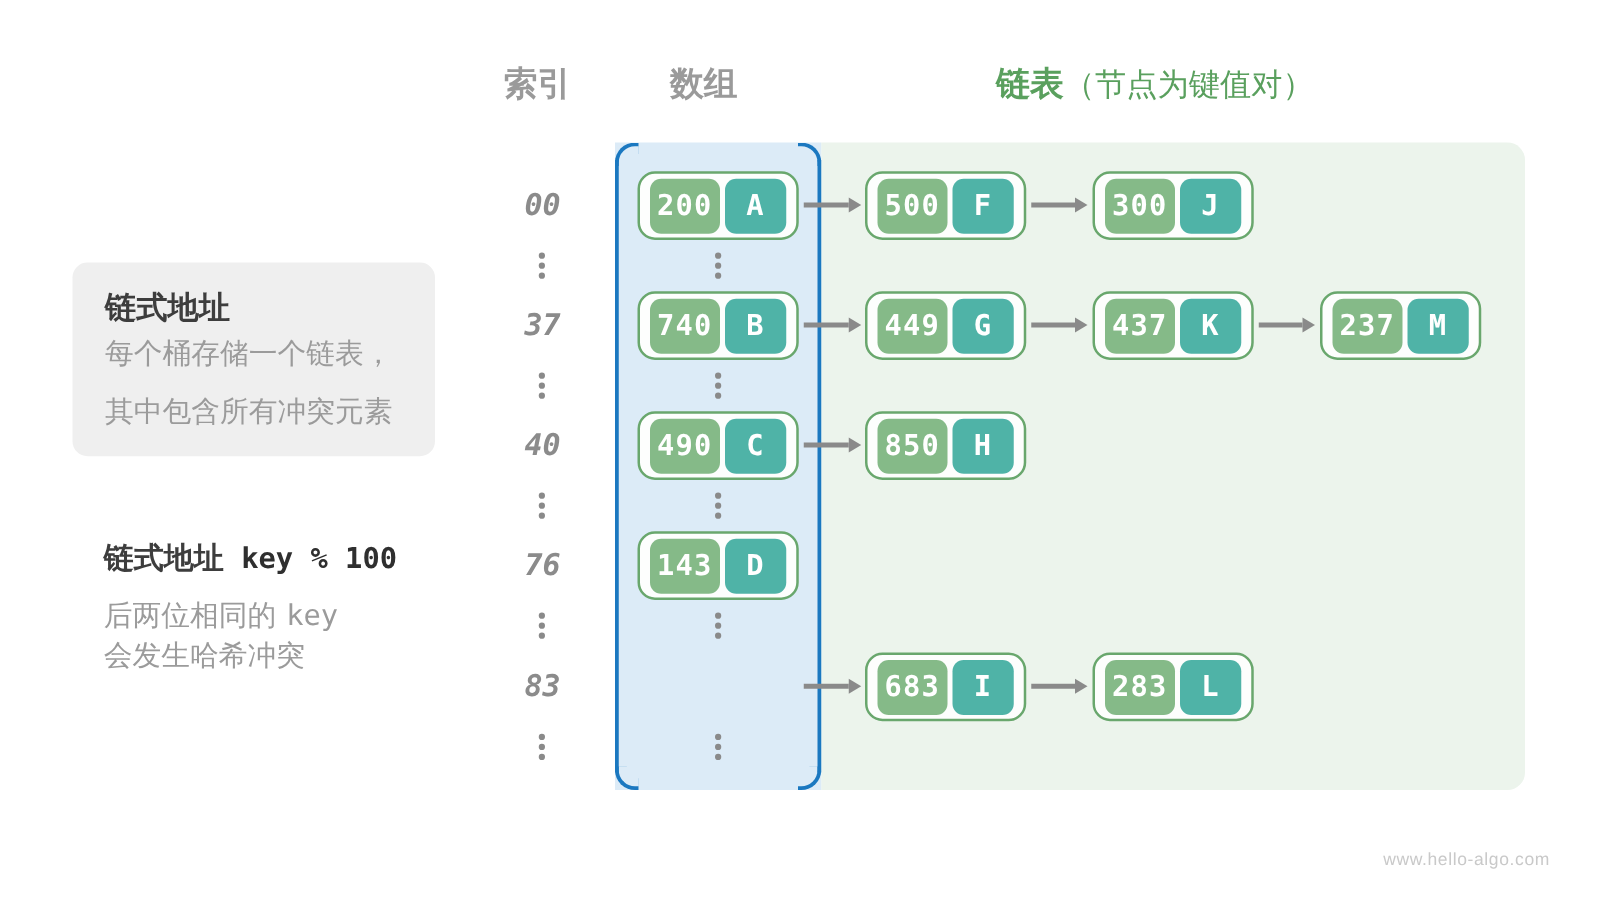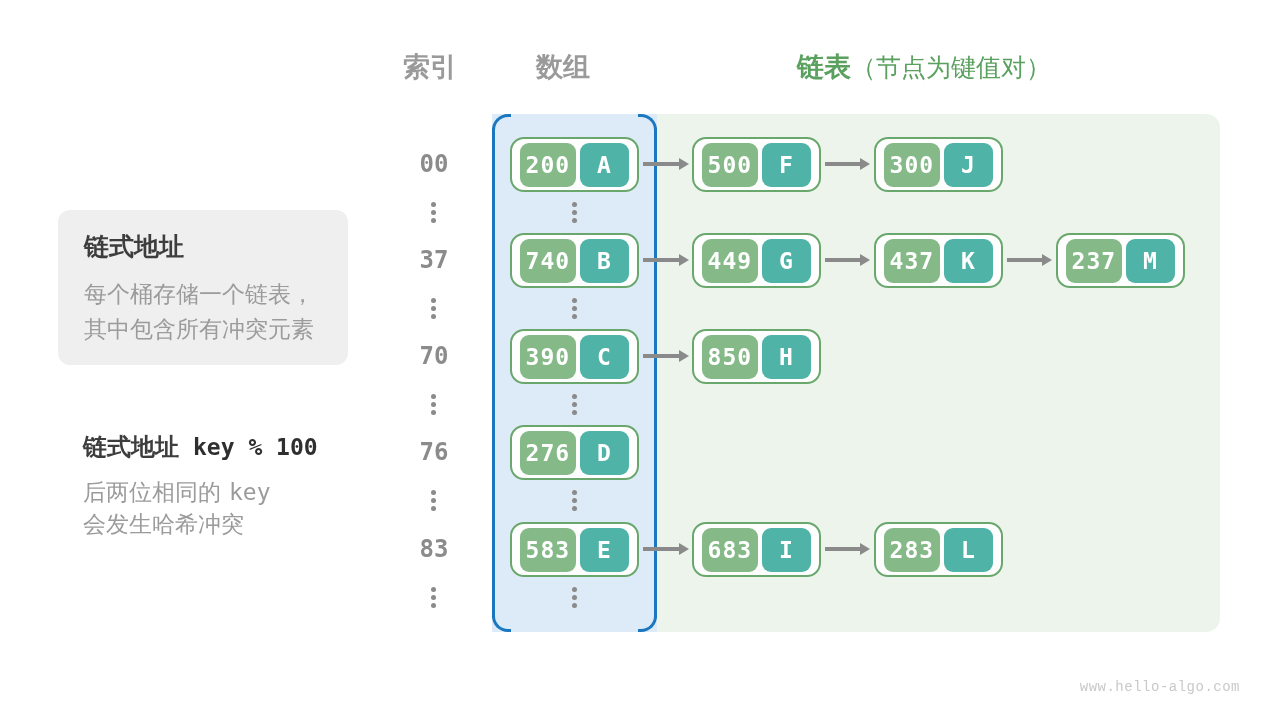--- a/index.html
+++ b/index.html
@@ -32,37 +32,37 @@
   
   .info-box{position:absolute;left:58px;top:210px;width:290px;height:155px;background:var(--infobox-bg);border-radius:12px;}
   .info-title{position:absolute;left:26px;top:21px;font-size:25px;font-weight:bold;color:var(--text-dark);line-height:30px;}
   .info-line{position:absolute;left:26px;font-size:23px;color:var(--text-gray);line-height:28px;white-space:nowrap;}
   .hash-title{position:absolute;left:83px;top:433px;font-size:24px;font-weight:bold;color:var(--text-dark);line-height:28px;white-space:nowrap;}
   .hash-title .code{font-family:"DejaVu Sans Mono","Liberation Mono",monospace;font-size:23px;margin-left:14px;color:#2f2f2f;}
   .hash-line{position:absolute;left:83px;font-size:23px;color:var(--text-gray);line-height:27px;white-space:nowrap;}
   .hash-line .code{font-family:"DejaVu Sans Mono","Liberation Mono",monospace;margin-left:8px;}
 
   
-  .idx{position:absolute;left:406px;width:56px;text-align:center;font-family:"DejaVu Sans Mono","Liberation Mono",monospace;font-size:24px;font-weight:600;color:var(--index-gray);line-height:32px;}
+  .idx{position:absolute;left:406px;width:56px;text-align:center;font-family:"DejaVu Sans Mono","Liberation Mono",monospace;font-size:24px;font-weight:600;color:var(--index-gray);line-height:32px;font-style:italic;}
 
   
   .node{position:absolute;width:129px;height:55px;box-sizing:border-box;background:var(--node-fill);border:2.5px solid var(--node-border);border-radius:14px;display:flex;align-items:center;justify-content:center;gap:4px;padding:8px;}
   .cell{display:flex;align-items:center;justify-content:center;height:44px;border-radius:9px;color:#fff;font-family:"DejaVu Sans Mono","Liberation Mono",monospace;font-size:23px;font-weight:bold;letter-spacing:1px;}
   .cell.kc{width:60px;background:var(--key-cell);}
   .cell.vc{width:53px;background:var(--value-cell);}
 
   
   .arrow{position:absolute;height:4px;background:var(--arrow);}
   .arrow::after{content:"";position:absolute;right:-10px;top:-4px;width:0;height:0;border-left:10px solid var(--arrow);border-top:6px solid transparent;border-bottom:6px solid transparent;}
 
   
   .vdots{position:absolute;width:5px;height:21px;display:flex;flex-direction:column;justify-content:space-between;}
   .vdots i{width:5px;height:5px;border-radius:50%;background:var(--dots-gray);}
 
-  .watermark{position:absolute;top:679px;right:40px;font-family:Liberation Mono, monospace;font-size:14px;color:var(--watermark);letter-spacing:.5px;}
+  .watermark{position:absolute;top:679px;right:40px;font-family:Liberation Sans, sans-serif;font-size:14px;color:var(--watermark);letter-spacing:.5px;}
 </style>
 </head>
 <body>
 
 <div class="canvas">
 
   <div class="col-header" style="left:403px">索引</div>
   <div class="col-header" style="left:536px">数组</div>
   <div class="col-header green" style="left:797px"><span>链表</span><span class="note">（节点为键值对）</span></div>
 
@@ -71,31 +71,31 @@
     <span class="edge l"></span>
     <span class="edge r"></span>
     <span class="corner tl"></span>
     <span class="corner tr"></span>
     <span class="corner bl"></span>
     <span class="corner br"></span>
   </div>
 
   <div class="info-box">
     <div class="info-title">链式地址</div>
-    <div class="info-line" style="top:70px">每个桶存储一个链表，</div>
+    <div class="info-line" style="top:58px">每个桶存储一个链表，</div>
     <div class="info-line" style="top:105px">其中包含所有冲突元素</div>
   </div>
 
   <div class="hash-title"><span>链式地址</span><span class="code">key % 100</span></div>
   <div class="hash-line" style="top:479px"><span>后两位相同的</span><span class="code">key</span></div>
   <div class="hash-line" style="top:511px">会发生哈希冲突</div>
 
   <div class="idx" style="top:148px">00</div>
   <div class="idx" style="top:244px">37</div>
-  <div class="idx" style="top:340px">70</div>
+  <div class="idx" style="top:340px">40</div>
   <div class="idx" style="top:436px">76</div>
   <div class="idx" style="top:533px">83</div>
 
   <div class="vdots" style="left:431px;top:202px">
       <i></i>
       <i></i>
       <i></i>
     </div>
   <div class="vdots" style="left:431px;top:298px">
       <i></i>
@@ -173,38 +173,34 @@
     <span class="cell kc">437</span>
     <span class="cell vc">K</span>
   </div>
   <div class="arrow" style="left:1007px;top:258px;width:35px"></div>
   <div class="node" style="left:1056px;top:233px">
     <span class="cell kc">237</span>
     <span class="cell vc">M</span>
   </div>
 
   <div class="node" style="left:510px;top:329px">
-    <span class="cell kc">390</span>
+    <span class="cell kc">490</span>
     <span class="cell vc">C</span>
   </div>
   <div class="arrow" style="left:643px;top:354px;width:36px"></div>
   <div class="node" style="left:692px;top:329px">
     <span class="cell kc">850</span>
     <span class="cell vc">H</span>
   </div>
 
   <div class="node" style="left:510px;top:425px">
-    <span class="cell kc">276</span>
+    <span class="cell kc">143</span>
     <span class="cell vc">D</span>
   </div>
 
-  <div class="node" style="left:510px;top:522px">
-    <span class="cell kc">583</span>
-    <span class="cell vc">E</span>
-  </div>
   <div class="arrow" style="left:643px;top:547px;width:36px"></div>
   <div class="node" style="left:692px;top:522px">
     <span class="cell kc">683</span>
     <span class="cell vc">I</span>
   </div>
   <div class="arrow" style="left:825px;top:547px;width:35px"></div>
   <div class="node" style="left:874px;top:522px">
     <span class="cell kc">283</span>
     <span class="cell vc">L</span>
   </div>

